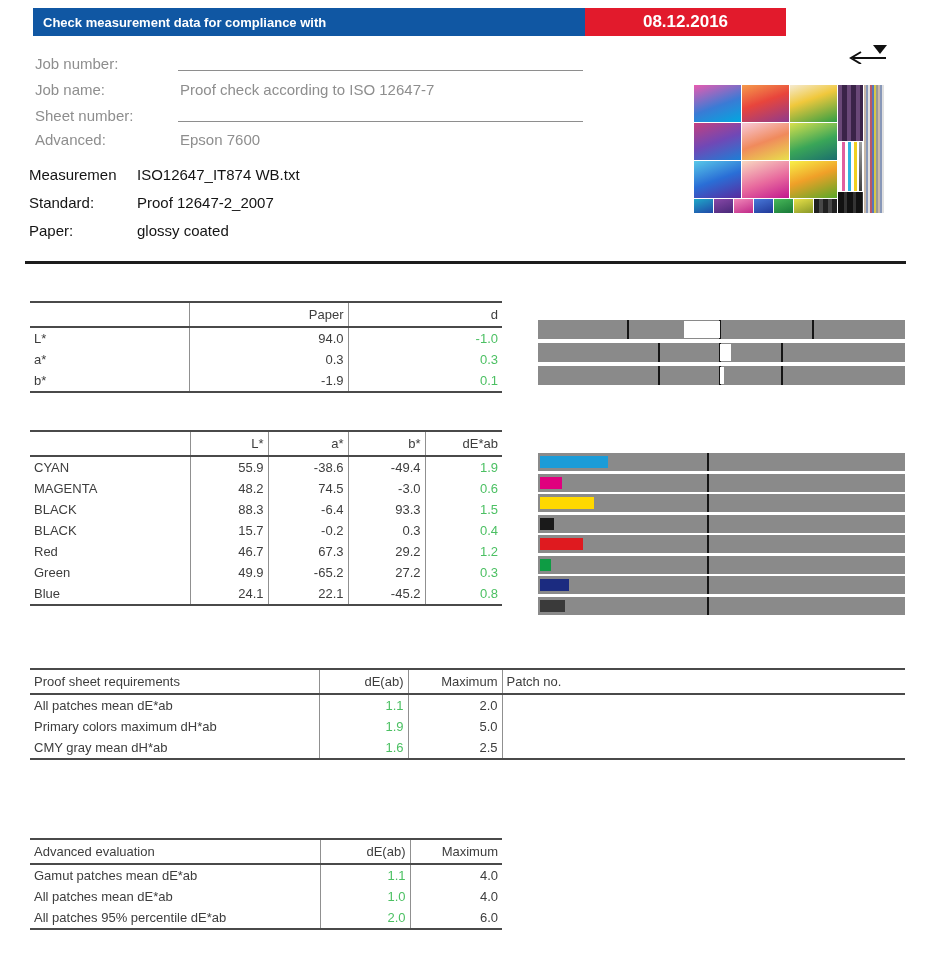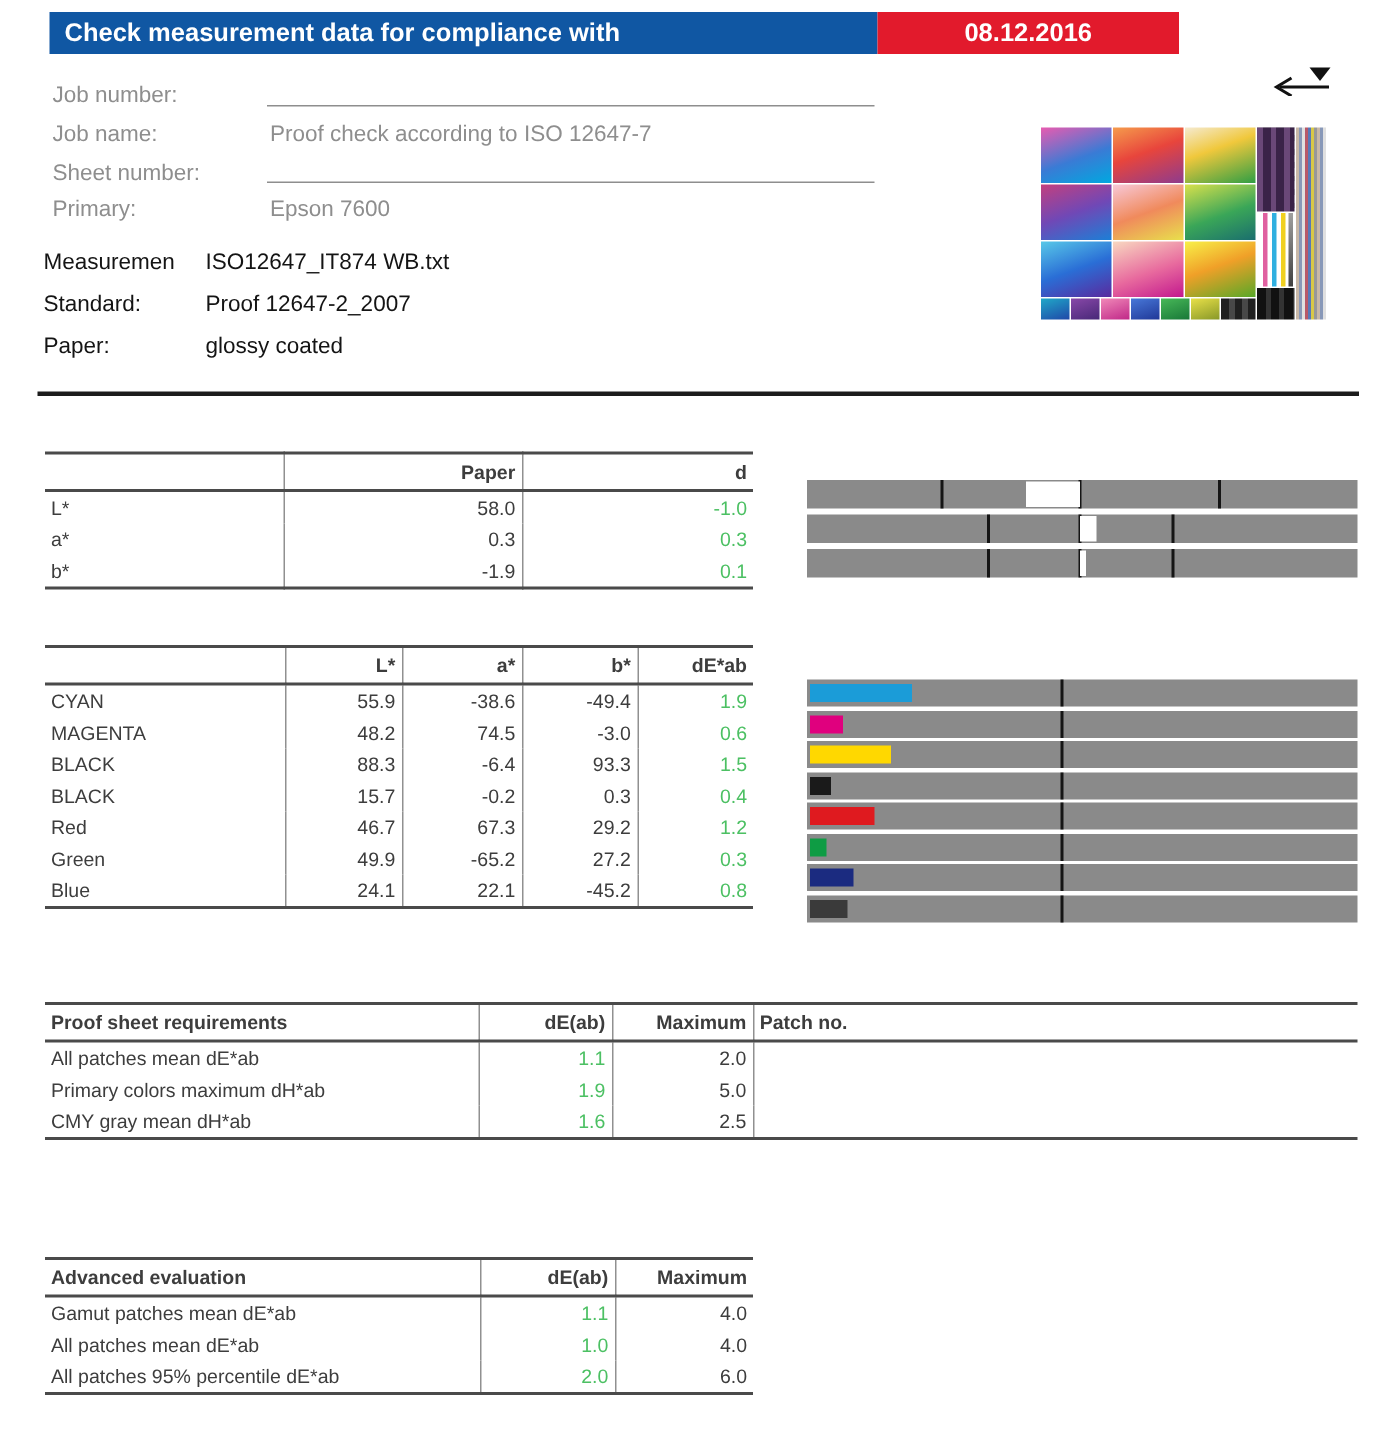--- a/index.html
+++ b/index.html
@@ -2,40 +2,40 @@
 <html style="--blue: #1057A3; --red: #E21A2C; --green: #4CC063; --bargray: #8A8A8A;"><head>
 <meta charset="utf-8">
 <style>
   :root{ --blue:#1057A3; --red:#E21A2C; --green:#4CC063; --bargray:#8A8A8A; }
   html,body{ margin:0; padding:0; background:#fff; }
   #page{ position:relative; width:933px; height:960px; background:#fff; overflow:hidden;
          font-family:"Liberation Sans", sans-serif; }
 
   
   .title-bar{ position:absolute; left:33px; top:8px; width:753px; height:28px; display:flex; }
-  .title-blue{ flex:1; background:var(--blue); color:#fff; font-size:17px; font-weight:bold;
+  .title-blue{ flex:1; background:var(--blue); color:#fff; font-size:13px; font-weight:bold;
                display:flex; align-items:center; padding-left:10px; }
   .title-red{ width:201px; background:var(--red); color:#fff; font-size:17px; font-weight:bold;
               display:flex; align-items:center; justify-content:center; }
   .return-icon{ position:absolute; left:846px; top:42px; width:42px; height:22px; cursor:pointer; }
 
   
   .form-label{ position:absolute; left:35px; font-size:15px; color:#8e8e8e; white-space:nowrap; }
   .form-value{ position:absolute; left:180px; font-size:15px; color:#8e8e8e; white-space:nowrap; }
   .form-line{ position:absolute; left:178px; width:405px; height:0; border-bottom:1px solid #8e8e8e; }
   .info-label{ position:absolute; left:29px; font-size:15px; color:#141414; white-space:nowrap; }
   .info-value{ position:absolute; left:137px; font-size:15px; color:#141414; white-space:nowrap; }
 
   .rule{ position:absolute; left:25px; top:261px; width:881px; height:3px; background:#1c1c1c; }
 
   
   table.rpt{ position:absolute; border-collapse:collapse; table-layout:fixed; font-size:13px;
              color:#3d3d3d; border-top:2px solid #4a4a4a; border-bottom:2px solid #4a4a4a; }
   table.rpt td{ padding:0 4px; height:21px; overflow:hidden; white-space:nowrap; }
-  table.rpt thead td{ height:23px;font-weight:bold; }
+  table.rpt thead td{ height:23px; }
   table.rpt thead tr{ border-bottom:2px solid #4a4a4a; }
   table.rpt td + td{ border-left:1px solid #909090; }
   .num{ text-align:right; }
   .green{ color:var(--green); }
   #table1{ left:30px; top:301px; width:472px; }
   #table2{ left:30px; top:430px; width:472px; }
   #table3{ left:30px; top:668px; width:875px; }
   #table4{ left:30px; top:838px; width:472px; }
 
   
@@ -93,21 +93,21 @@
     <path d="M15 10 L5 16 L15 22" stroke="#111" stroke-width="2" fill="none"></path>
     <path d="M27 3 L41 3 L34 12 Z" fill="#111"></path>
   </svg>
 
   <div class="form-label" style="top:55px">Job number:</div>
   <div class="form-line" style="top:70px"></div>
   <div class="form-label" style="top:81px">Job name:</div>
   <div class="form-value" style="top:81px">Proof check according to ISO 12647-7</div>
   <div class="form-label" style="top:107px">Sheet number:</div>
   <div class="form-line" style="top:121px"></div>
-  <div class="form-label" style="top:131px">Primary:</div>
+  <div class="form-label" style="top:131px">Advanced:</div>
   <div class="form-value" style="top:131px">Epson 7600</div>
 
   <div class="info-label" style="top:166px">Measuremen</div>
   <div class="info-value" style="top:166px">ISO12647_IT874 WB.txt</div>
   <div class="info-label" style="top:194px">Standard:</div>
   <div class="info-value" style="top:194px">Proof 12647-2_2007</div>
   <div class="info-label" style="top:222px">Paper:</div>
   <div class="info-value" style="top:222px">glossy coated</div>
 
   <div class="chart">
@@ -144,21 +144,21 @@
     <thead>
         <tr>
       <td></td>
       <td class="num">Paper</td>
       <td class="num">d</td>
     </tr>
       </thead>
     <tbody>
         <tr>
           <td>L*</td>
-          <td class="num">58.0</td>
+          <td class="num">94.0</td>
           <td class="num green">-1.0</td>
         </tr>
         <tr>
           <td>a*</td>
           <td class="num">0.3</td>
           <td class="num green">0.3</td>
         </tr>
         <tr>
           <td>b*</td>
           <td class="num">-1.9</td>

